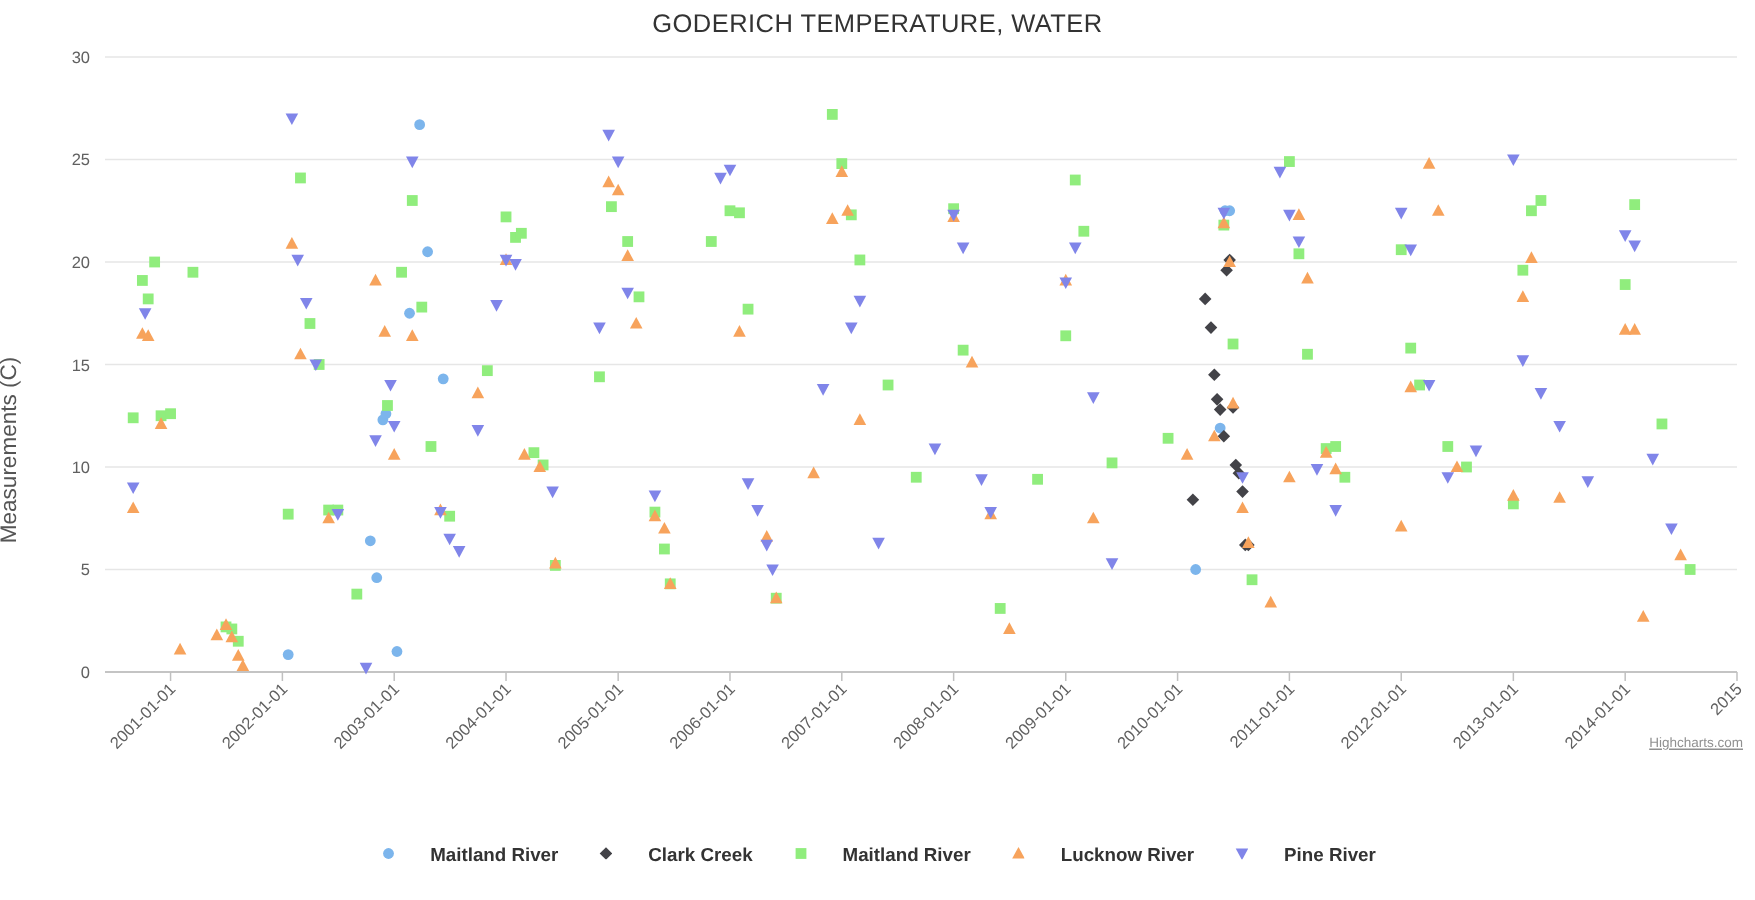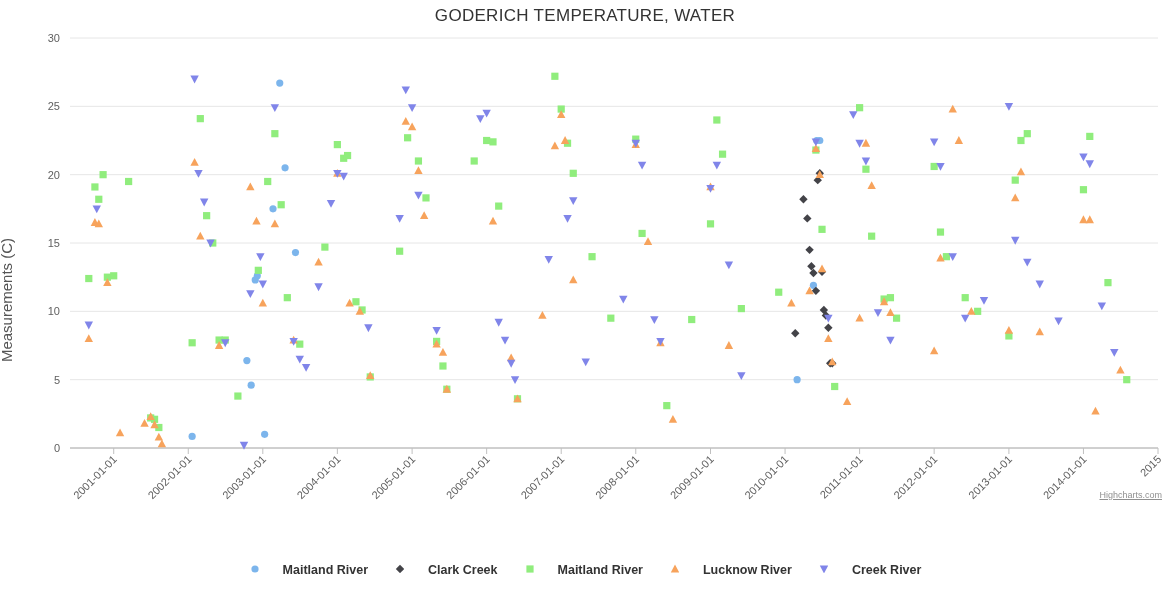--- a/index.html
+++ b/index.html
@@ -421,18 +421,18 @@
       <div class="legend-item">
         <svg width="12" height="12" class="legend-marker">
           <polygon points="6,1.5999999999999996 10.2,9.4 1.7999999999999998,9.4" fill="#f7a35c"></polygon>
         </svg>
         <span>Lucknow River</span>
       </div>
       <div class="legend-item">
         <svg width="12" height="12" class="legend-marker">
           <polygon points="6,10.4 10.2,2.6 1.7999999999999998,2.6" fill="#8085e9"></polygon>
         </svg>
-        <span>Creek River</span>
+        <span>Pine River</span>
       </div>
     </div>
 
   <div class="credits">Highcharts.com</div>
 </div>
 
 </body></html>

